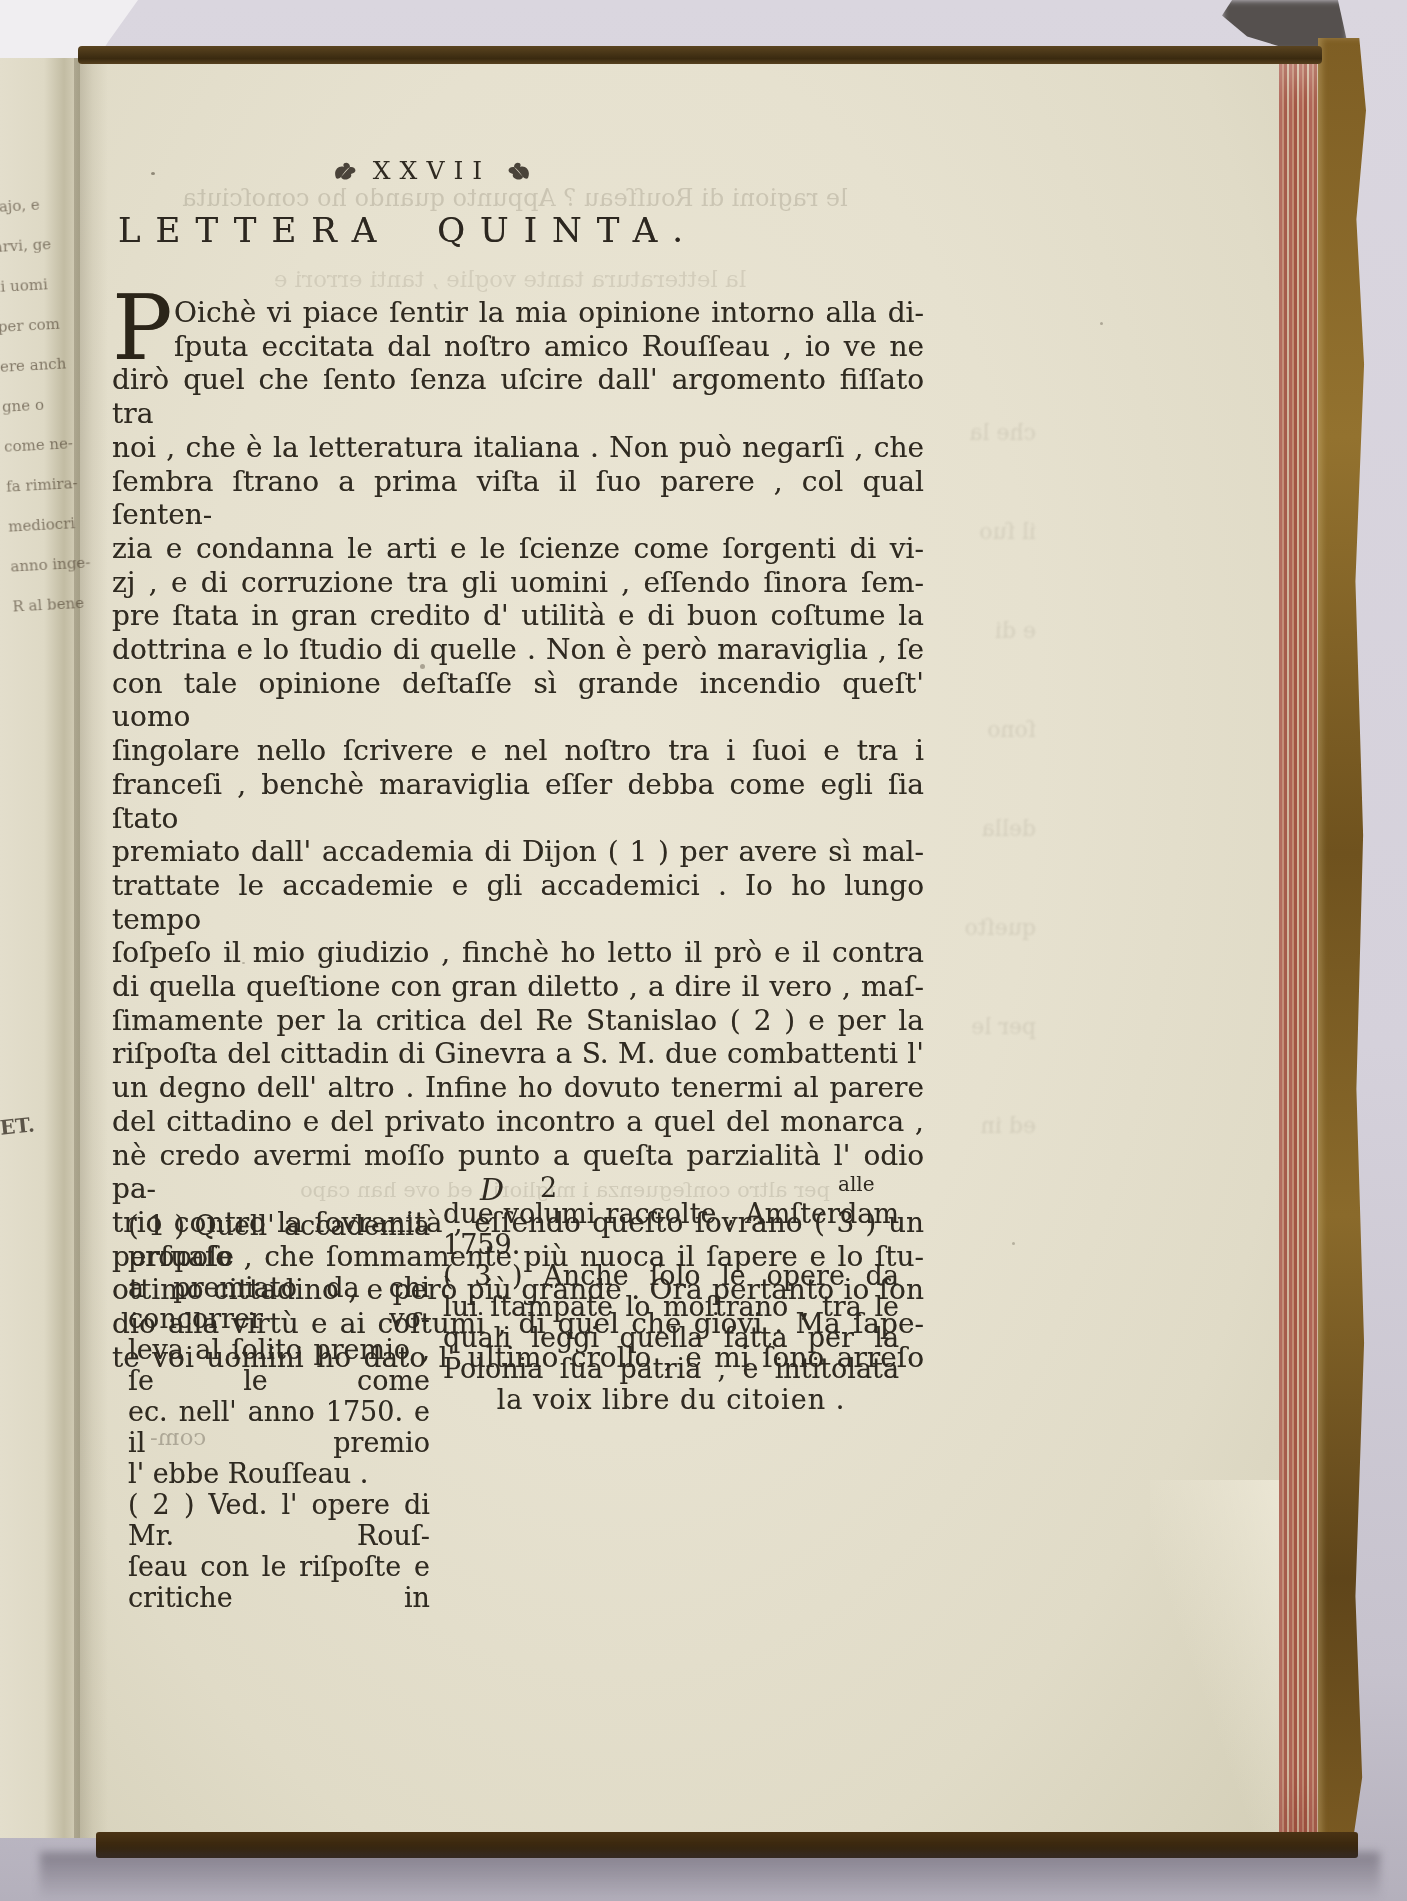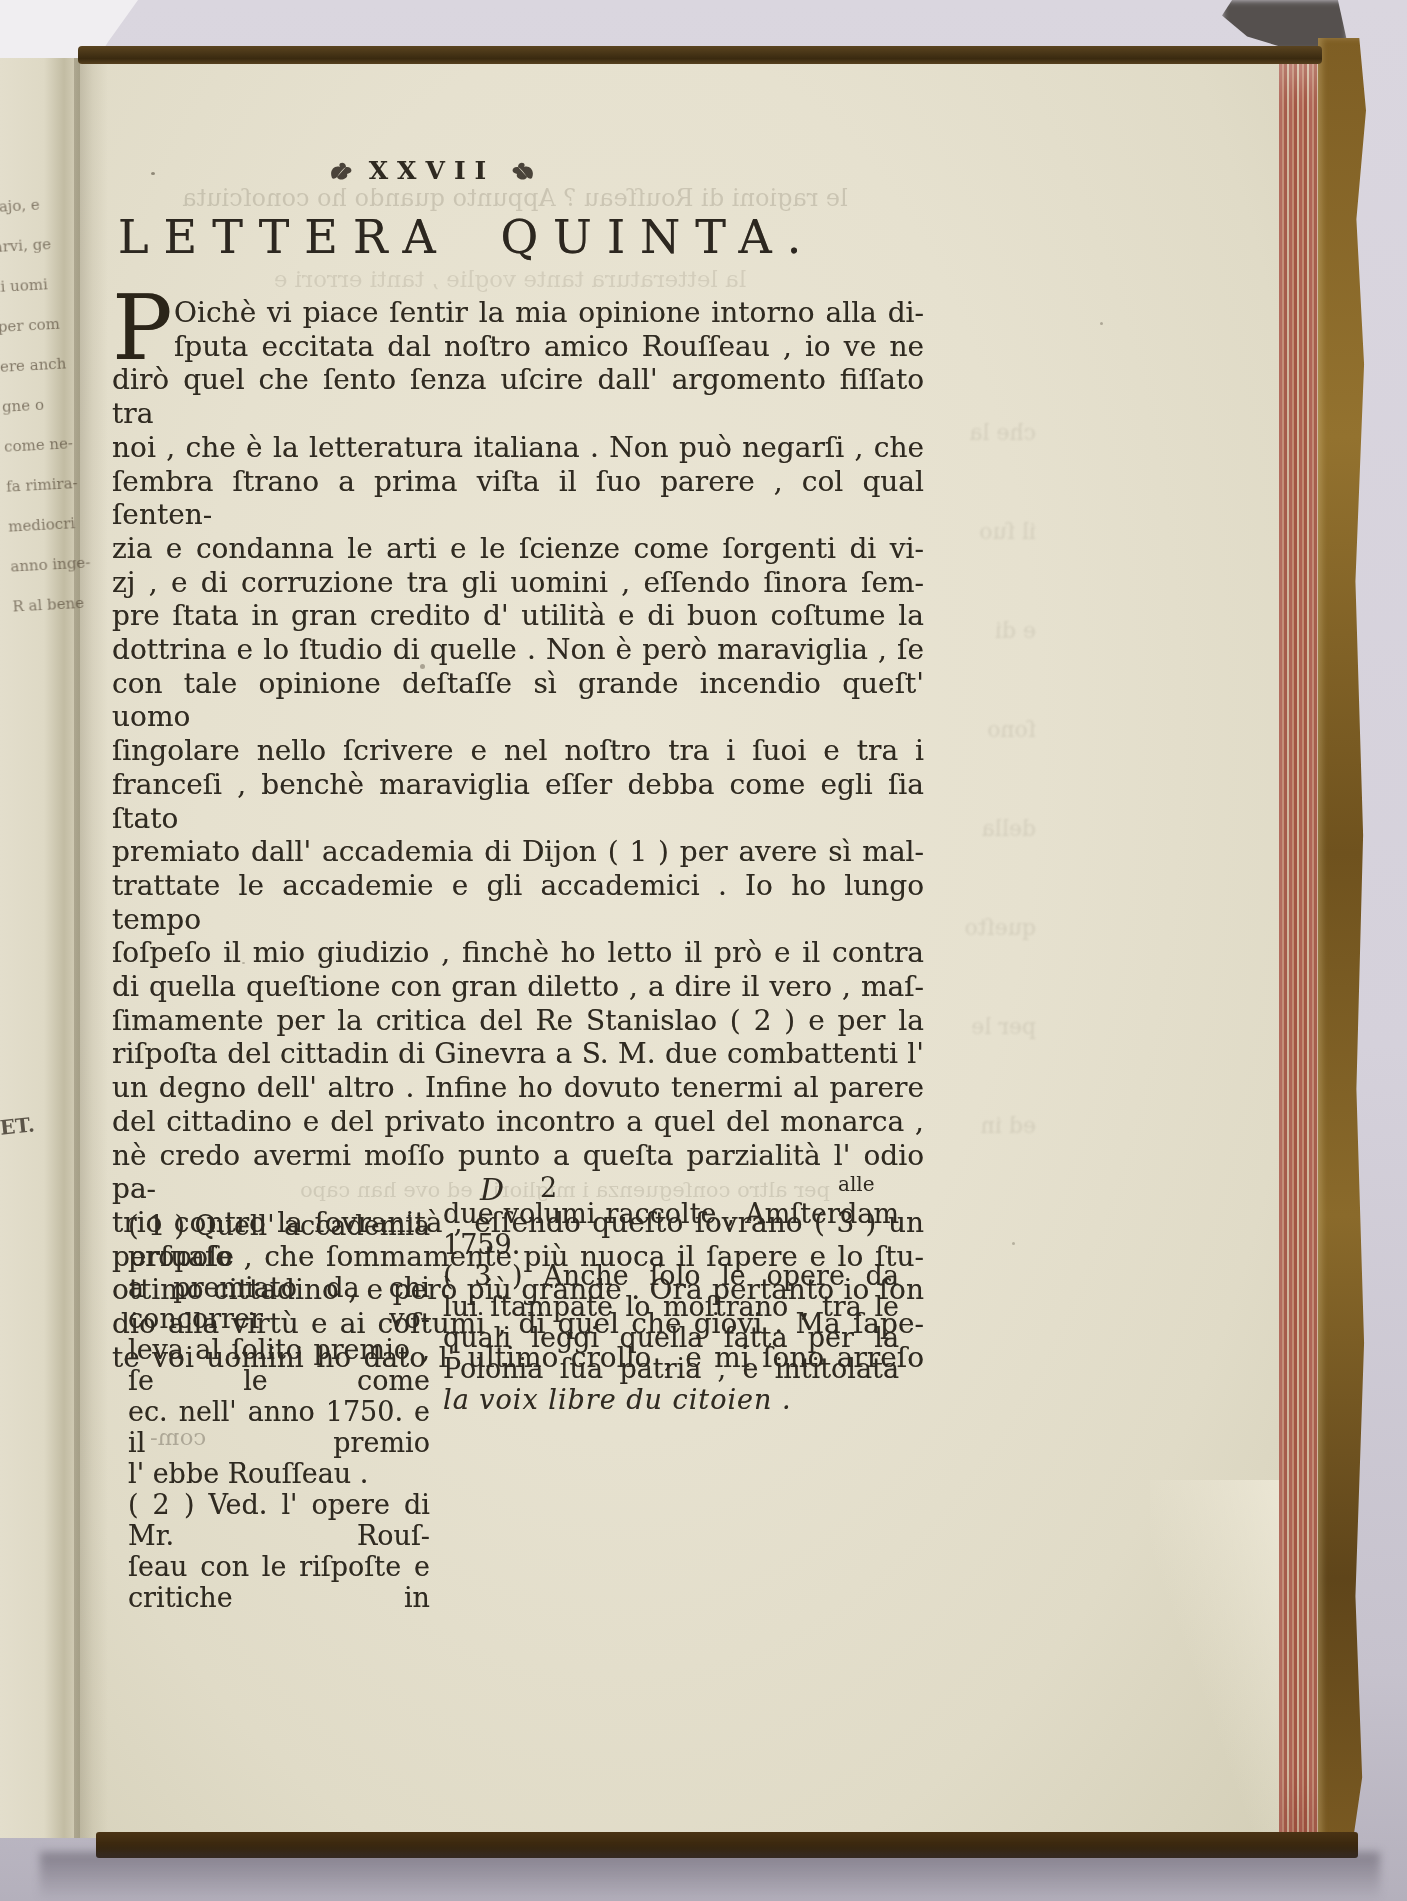--- a/index.html
+++ b/index.html
@@ -27,40 +27,40 @@
   .leather{position:absolute;left:1318px;top:38px;width:48px;height:1812px;
     background:linear-gradient(180deg,#7e5e24 0%,#93722f 22%,#6f521e 45%,#8a6a2b 65%,#5f451a 85%,#7a5a22 100%);
     clip-path:polygon(0 0,86% 0,100% 4%,80% 10%,96% 18%,78% 30%,94% 44%,80% 58%,96% 72%,78% 86%,92% 96%,70% 100%,0 100%);
     box-shadow:inset 4px 0 6px rgba(255,235,180,.25);}
   .top-band{position:absolute;left:78px;top:46px;width:1244px;height:18px;
     background:linear-gradient(180deg,#5a4420 0%,#3a2a10 70%,#56401e 100%);border-radius:4px;filter:blur(.4px);}
   .bottom-band{position:absolute;left:96px;top:1832px;width:1262px;height:26px;
     background:linear-gradient(180deg,#4a3314,#2b1d09);border-radius:3px;filter:blur(.5px);}
   .book-shadow{position:absolute;left:40px;top:1852px;width:1340px;height:49px;
     background:linear-gradient(180deg,rgba(70,64,78,.45),rgba(70,64,78,0));filter:blur(4px);}
-  .folio-row{position:absolute;left:292px;top:156px;width:280px;display:flex;align-items:center;justify-content:center;gap:14px;font-weight:bold;}
+  .folio-row{position:absolute;left:292px;top:156px;width:280px;display:flex;align-items:center;justify-content:center;gap:14px;}
   .folio{font-size:25px;letter-spacing:9px;color:#2f2a21;}
   .fleuron{width:26px;height:20px;fill:#3a332a;opacity:.9;}
   .fleuron.r{transform:scaleX(-1);}
-  .title{position:absolute;left:118px;top:210px;width:800px;font-size:46px;letter-spacing:15px;word-spacing:20px;
+  .title{position:absolute;left:118px;top:210px;width:800px;font-size:34px;letter-spacing:15px;word-spacing:20px;
          color:#2c2720;white-space:nowrap;text-shadow:0 0 .6px rgba(45,35,20,.55);}
   .bodycol{position:absolute;left:112px;top:296px;width:812px;font-size:28px;line-height:33.7px;
            color:#2f2a21;text-shadow:0 0 .5px rgba(45,35,20,.4);}
   .dropcap{float:left;width:52px;height:64px;font-size:90px;line-height:58px;margin:3px 10px 0 0;color:#2b2519;}
   .line{text-align:justify;text-align-last:justify;}
   .sig-row{position:absolute;left:112px;top:1172px;width:812px;height:34px;font-size:28px;color:#2f2a21;}
   .sig-mark{position:absolute;left:368px;font-style:italic;font-size:30px;letter-spacing:2px;}
   .sig-num{position:absolute;left:428px;font-size:27px;}
   .catchword{position:absolute;left:726px;font-size:20px;}
   .fn{position:absolute;font-size:27px;line-height:31px;color:#2f2a21;text-shadow:0 0 .5px rgba(45,35,20,.4);}
   .fn-left{left:128px;top:1210px;width:302px;}
   .fn-right{left:443px;top:1198px;width:456px;}
   .fn-left .line:nth-child(5){text-align-last:left;}
   .fn-right .line:nth-child(2){text-align-last:left;}
-  .fn-italic{font-style:italic;text-align:left;letter-spacing:1px;}
+  .fn-italic{text-align:center;letter-spacing:1px;}
   
   .ghost{position:absolute;color:#5e5644;opacity:.20;filter:blur(.7px);transform:scaleX(-1);white-space:nowrap;}
   .g1{left:150px;top:184px;width:730px;font-size:24px;text-align:center;}
   .g2{left:160px;top:266px;width:700px;font-size:23px;text-align:center;opacity:.14;}
   .g3{left:190px;top:1178px;width:640px;font-size:21px;opacity:.16;}
   .g4{left:150px;top:1424px;font-size:23px;opacity:.34;color:#4a4236;}
   .ghost-col{position:absolute;left:926px;top:420px;width:110px;display:flex;flex-direction:column;gap:74px;
              color:#5e5644;opacity:.13;filter:blur(.8px);transform:scaleX(-1);font-size:22px;}
   .margin-frags{position:absolute;left:2px;top:196px;width:70px;display:flex;flex-direction:column;gap:22px;
                 font-size:15px;color:rgba(72,60,44,.62);transform:rotate(-3deg);filter:blur(.3px);}

